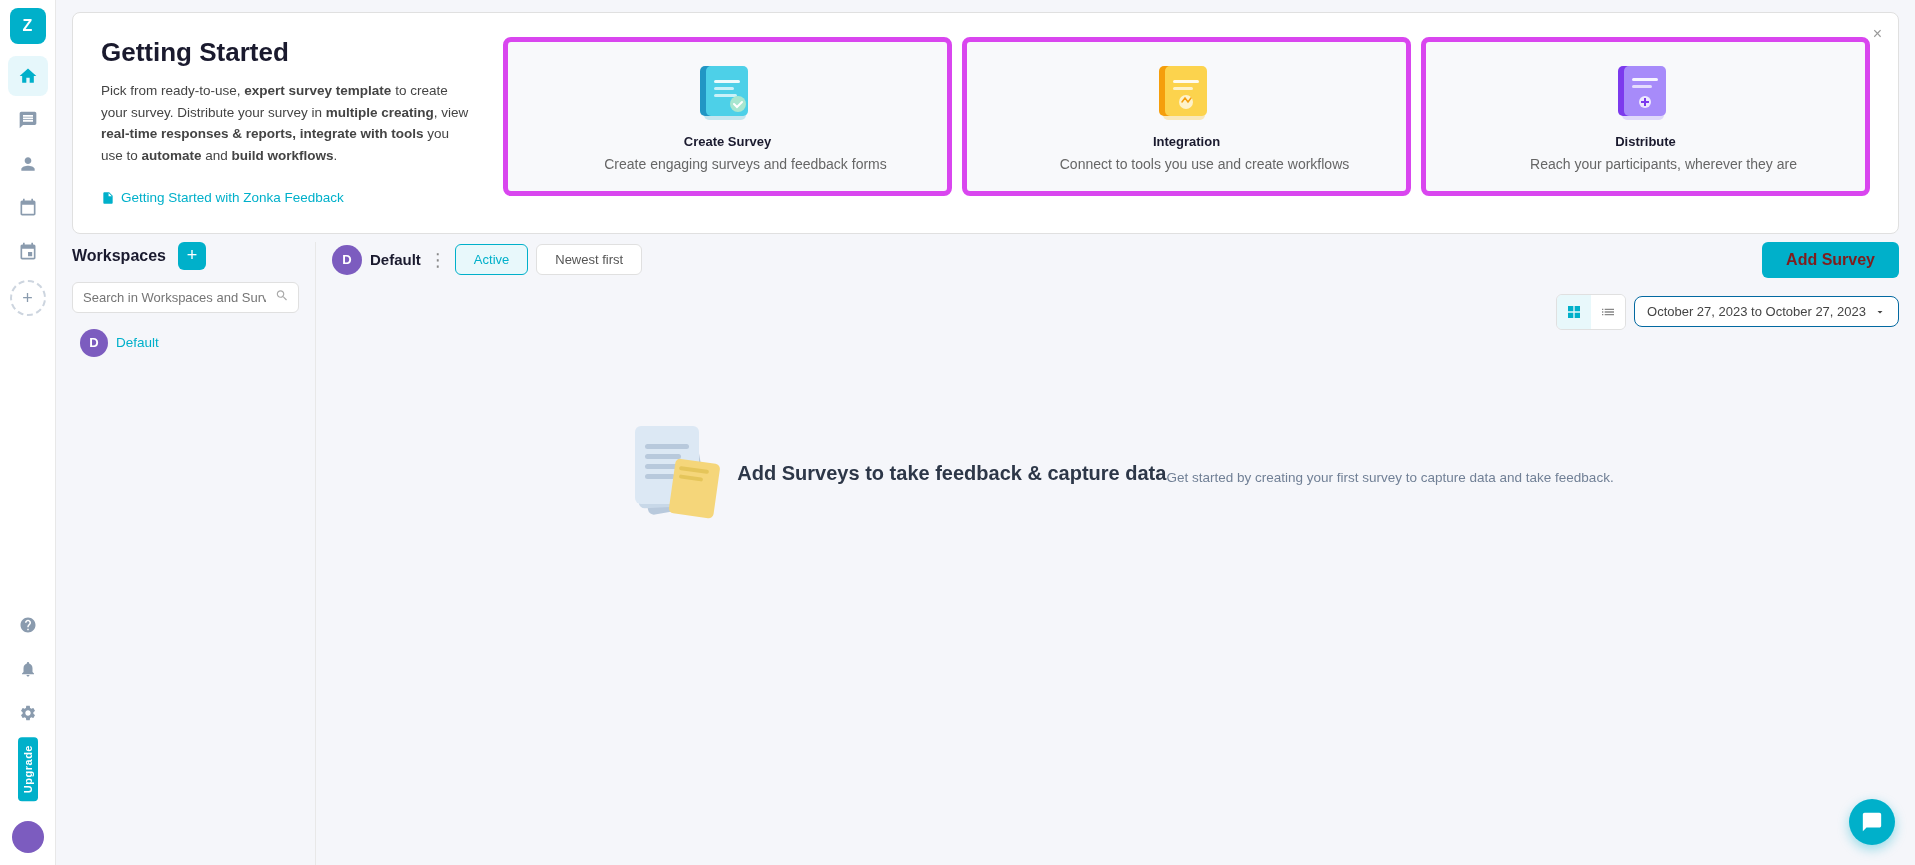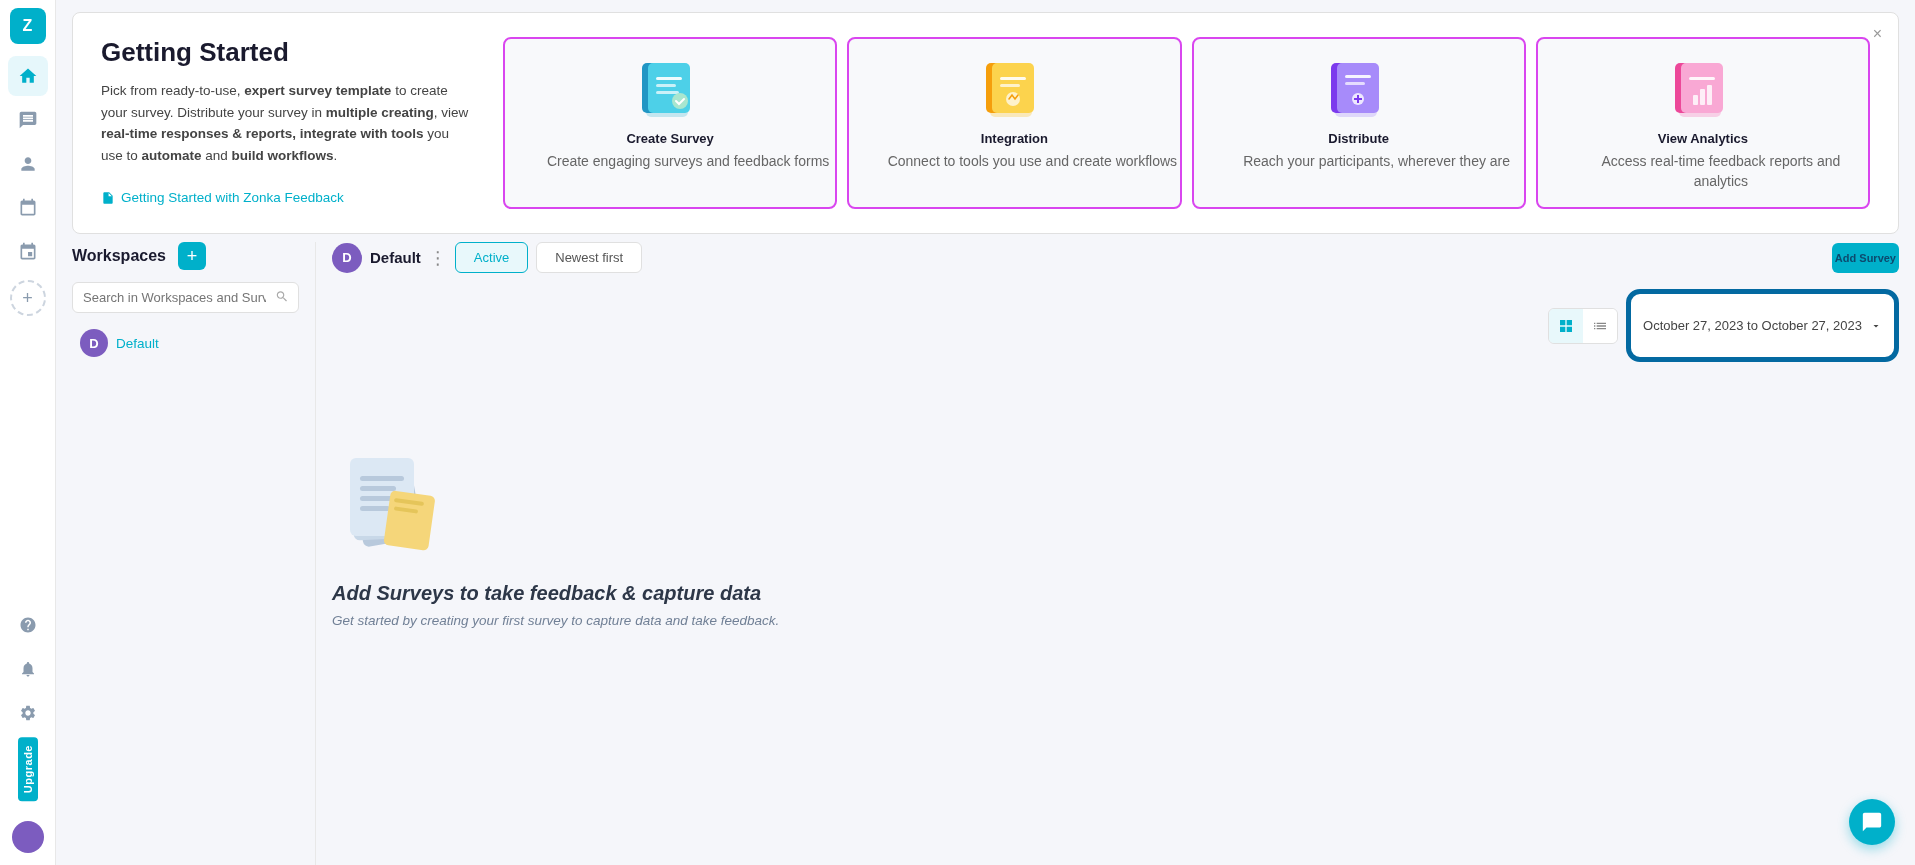--- a/index.html
+++ b/index.html
@@ -131,21 +131,21 @@
       cursor: pointer;
     }
     .gs-cards {
       display: flex;
       gap: 10px;
       flex: 1;
     }
     .gs-card {
       flex: 1;
       background: #f8f9fb;
-      border: 2px solid #d946ef;
+      border: 5px solid #d946ef;
       border-radius: 8px;
       padding: 18px 1px 16px;
       display: flex;
       flex-direction: column;
       align-items: center;
       text-align: center;
       min-width: 0;
     }
     .gs-card h4 {
       font-size: 13px;
@@ -265,65 +265,64 @@
       border-color: #00b0ca;
       color: #00b0ca;
       font-weight: 500;
     }
     .tab-btn.active-tab:first-child {
       background: #e8f8fb;
     }
 
     .add-survey-btn {
       background: #00b0ca;
-      color: #0c4a6e;
+      color: #7f1d1d;
       border: none;
       border-radius: 6px;
-      padding: 9px 3px;
-      font-size: 11px;
+      padding: 9px 24px;
+      font-size: 16px;
       font-weight: 600;
       cursor: pointer;
     }
     .view-toggle-group {
       display: flex;
       border: 1px solid #e0e0e0;
       border-radius: 6px;
       overflow: hidden;
     }
     .view-toggle {
       width: 34px; height: 34px;
       display: flex; align-items: center; justify-content: center;
       cursor: pointer;
       background: #fff;
       color: #888;
       font-size: 14px;
       border: none;
     }
     .view-toggle.active { background: #e8f8fb; color: #00b0ca; }
     .date-filter {
-      border: 5px solid #0369a1;
-      border-radius: 14px;
-      padding: 24px 12px;
+      border: 1px solid #0369a1;
+      border-radius: 8px;
+      padding: 7px 12px;
       font-size: 13px;
       color: #444;
       background: #fff;
       cursor: pointer;
       display: flex;
       align-items: center;
       gap: 8px;
     }
 
     
     .empty-state {
       display: flex;
-      flex-direction: column;
-      align-items: flex-start;
+      flex-direction: row;
+      align-items: center;
       justify-content: center;
       padding: 60px 0 40px;
-      font-style: italic;
     }
     .empty-icon {
       width: 120px;
       height: 120px;
       margin-bottom: 24px;
       position: relative;
     }
     .empty-state h3 {
       font-size: 20px;
       font-weight: 700;
@@ -499,35 +498,20 @@
               <rect x="18" y="18" width="26" height="3" rx="1.5" fill="white" opacity="0.9"></rect>
               <rect x="18" y="25" width="20" height="3" rx="1.5" fill="white" opacity="0.7"></rect>
               <circle cx="31" cy="42" r="6" fill="white" opacity="0.8"></circle>
               <path d="M27 42h8M31 38v8" stroke="#7c3aed" stroke-width="2"></path>
             </svg>
           </div>
           <h4>Distribute</h4>
           <p>Reach your participants, wherever they are</p>
         </div>
 
-        <div class="gs-card">
-          <div class="card-svg-wrap">
-            <svg viewBox="0 0 64 64" width="64" height="64">
-              <rect x="8" y="10" width="42" height="50" rx="5" fill="#f472b6" opacity="0.3"></rect>
-              <rect x="4" y="6" width="42" height="50" rx="5" fill="#ec4899"></rect>
-              <rect x="10" y="6" width="42" height="50" rx="5" fill="#f9a8d4"></rect>
-              <rect x="18" y="20" width="26" height="3" rx="1.5" fill="white" opacity="0.9"></rect>
-              <rect x="22" y="38" width="5" height="10" rx="1" fill="white" opacity="0.8"></rect>
-              <rect x="29" y="32" width="5" height="16" rx="1" fill="white" opacity="0.8"></rect>
-              <rect x="36" y="28" width="5" height="20" rx="1" fill="white" opacity="0.8"></rect>
-            </svg>
-          </div>
-          <h4>View Analytics</h4>
-          <p>Access real-time feedback reports and analytics</p>
-        </div>
 
       </div>
     </div>
   </div>
 
   <div class="main-body">
 
     <div class="left-sidebar">
       <div class="workspaces-header">
         <div class="workspaces-left">

